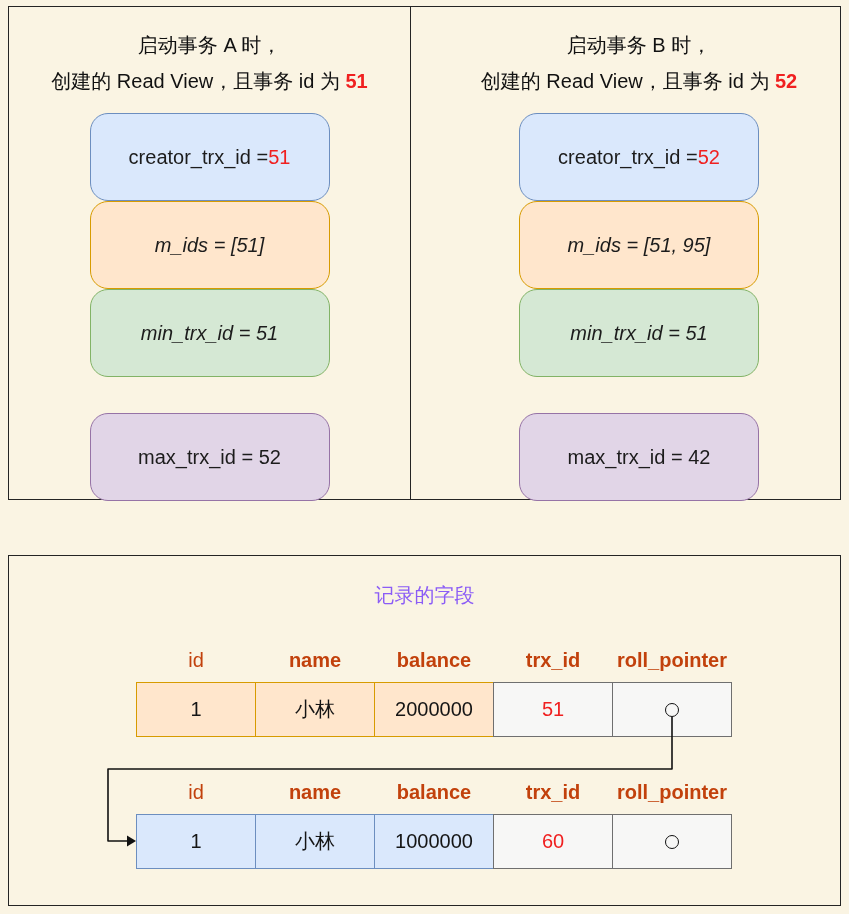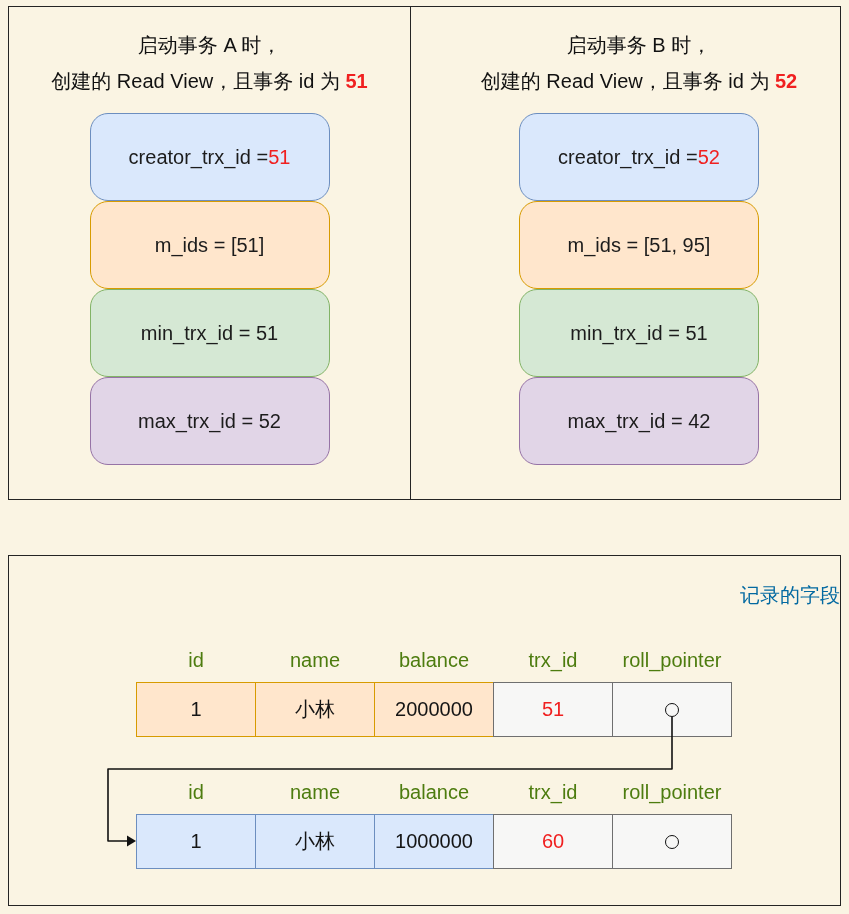--- a/index.html
+++ b/index.html
@@ -12,33 +12,33 @@
   #top-box { left:8px; top:6px; width:833px; height:494px; display:flex;gap:27px; }
   .panel { flex:1 1 50%; padding-top:20px; }
   .panel-left { border-right:1px solid #242424; }
   .panel-title { text-align:center; font-size:20px; line-height:36px; color:#111; }
   .red { color:var(--red, #f02020); }
   .panel-title .red { font-weight:bold; }
   .stack { width:240px; margin:14px auto 0; }
   .rbox { height:88px; border:1px solid #888; border-radius:18px; display:flex;
           align-items:center; justify-content:center; font-size:20px; color:#1c1c1c; }
   .rbox-blue   { background:var(--blue_fill,  #dae8fc); border-color:var(--blue_border,  #6c8ebf);text-align:right; }
-  .rbox-orange { background:var(--orange_fill,#ffe6cc); border-color:var(--orange_border,#d79b00); }
-  .rbox-green  { background:var(--green_fill, #d5e8d4); border-color:var(--green_border, #82b366); }
-  .rbox-purple { background:var(--purple_fill,#e1d5e7); border-color:var(--purple_border,#9673a6); }
+  .rbox-orange { background:var(--orange_fill,#ffe6cc); border-color:var(--orange_border,#d79b00);font-style:italic; }
+  .rbox-green  { background:var(--green_fill, #d5e8d4); border-color:var(--green_border, #82b366);font-style:italic; }
+  .rbox-purple { background:var(--purple_fill,#e1d5e7); border-color:var(--purple_border,#9673a6);margin-top:36px; }
 
   
   #bottom-box { left:8px; top:555px; width:833px; height:351px; }
-  .record-title { position:absolute; top:26px; left:0; width:100%; text-align:right; font-size:20px; color:#0369a1; }
+  .record-title { position:absolute; top:26px; left:0; width:100%; text-align:center; font-size:20px; color:#8b5cf6; }
   .rtable { position:absolute; left:127px; width:600px; }
   #table-1 { top:90px; }
   #table-2 { top:222px; }
   .thead { display:flex; height:36px; }
-  .th { width:120px; text-align:center; font-size:20px; line-height:28px; color:#4d7c0f; }
-  .th + .th { margin-left:-1px; }
+  .th { width:120px; text-align:center; font-size:20px; line-height:28px; color:#c2410c; }
+  .th + .th { margin-left:-1px;font-weight:bold; }
   .trow { display:flex; height:55px; }
   .td { width:120px; height:55px; border:1px solid #777; display:flex; align-items:center;
         justify-content:center; font-size:20px; }
   .td + .td { margin-left:-1px;text-align:right; }
   .td-orange { background:var(--orange_fill,#ffe6cc); border-color:var(--orange_border,#d79b00); }
   .td-blue   { background:var(--blue_fill,#dae8fc);   border-color:var(--blue_border,#6c8ebf); }
   .td-plain  { background:#f7f7f6; border-color:#6f6f6f; }
   .ptr-circle { width:14px; height:14px; border:1.6px solid #111; border-radius:50%; background:transparent; }
   .arrow-overlay { position:absolute; left:0; top:0; width:833px; height:351px; pointer-events:none; }
 </style>

